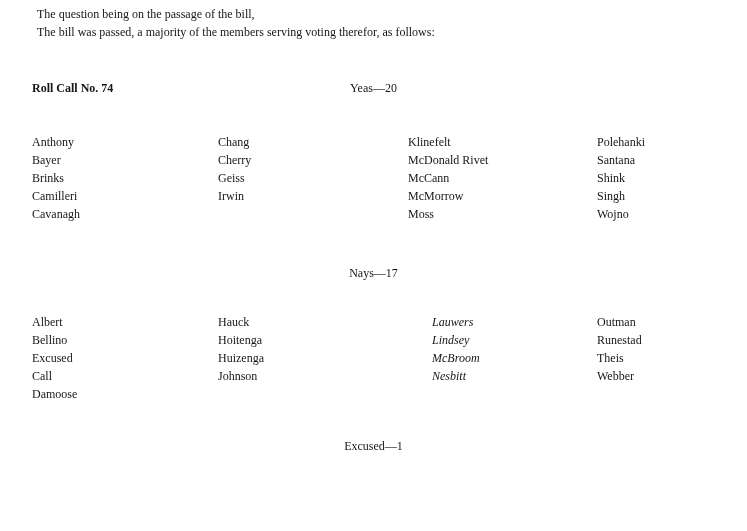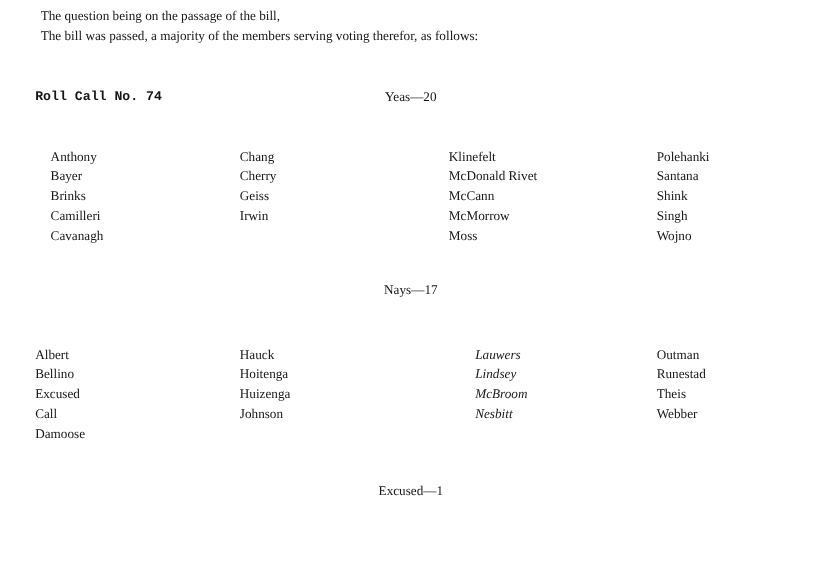--- a/index.html
+++ b/index.html
@@ -33,21 +33,20 @@
     width: 747px;
     text-align: center;
     font-weight: normal;
     line-height: 18px;
   }
   .rollcall-label {
     left: 32px;
     font-weight: bold;
     line-height: 18px;
     white-space: nowrap;
-    font-family: Liberation Mono, monospace;
   }
   .name-grid {
     left: 0;
     width: 747px;
     height: 0;
   }
   .name-col {
     position: absolute;
     top: 0;
     width: 185px;
@@ -65,21 +64,21 @@
   <div class="abs intro">
     <div class="line">The question being on the passage of the bill,</div>
     <div class="line">The bill was passed, a majority of the members serving voting therefor, as follows:</div>
   </div>
 
   <div class="abs rollcall-label" style="top:79px">Roll Call No. 74</div>
 
   <div class="abs heading-line" style="top:79px">Yeas—20</div>
 
   <div class="abs name-grid" style="top:133px">
-      <div class="name-col" style="left: 32px; margin-left: 14px;">
+      <div class="name-col" style="left: 32px;">
         <div class="name">Anthony</div>
         <div class="name">Bayer</div>
         <div class="name">Brinks</div>
         <div class="name">Camilleri</div>
         <div class="name">Cavanagh</div>
       </div>
       <div class="name-col" style="left: 218px;">
         <div class="name">Chang</div>
         <div class="name">Cherry</div>
         <div class="name">Geiss</div>
@@ -94,21 +93,21 @@
       </div>
       <div class="name-col" style="left: 597px;">
         <div class="name">Polehanki</div>
         <div class="name">Santana</div>
         <div class="name">Shink</div>
         <div class="name">Singh</div>
         <div class="name">Wojno</div>
       </div>
     </div>
 
-  <div class="abs heading-line" style="top:254px">Nays—17</div>
+  <div class="abs heading-line" style="top:264px">Nays—17</div>
 
   <div class="abs name-grid" style="top:313px">
       <div class="name-col" style="left: 32px;">
         <div class="name">Albert</div>
         <div class="name">Bellino</div>
         <div class="name">Excused</div>
         <div class="name">Call</div>
         <div class="name">Damoose</div>
       </div>
       <div class="name-col" style="left: 218px;">

